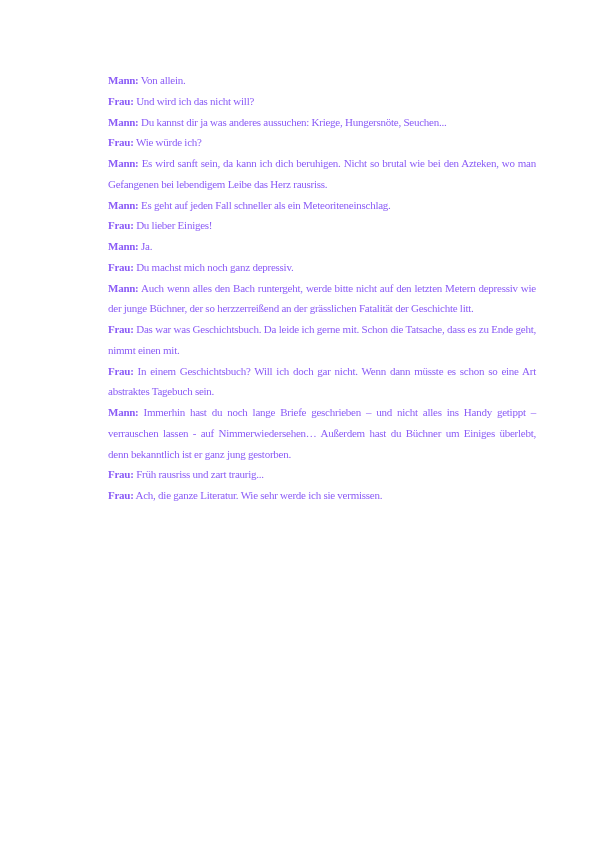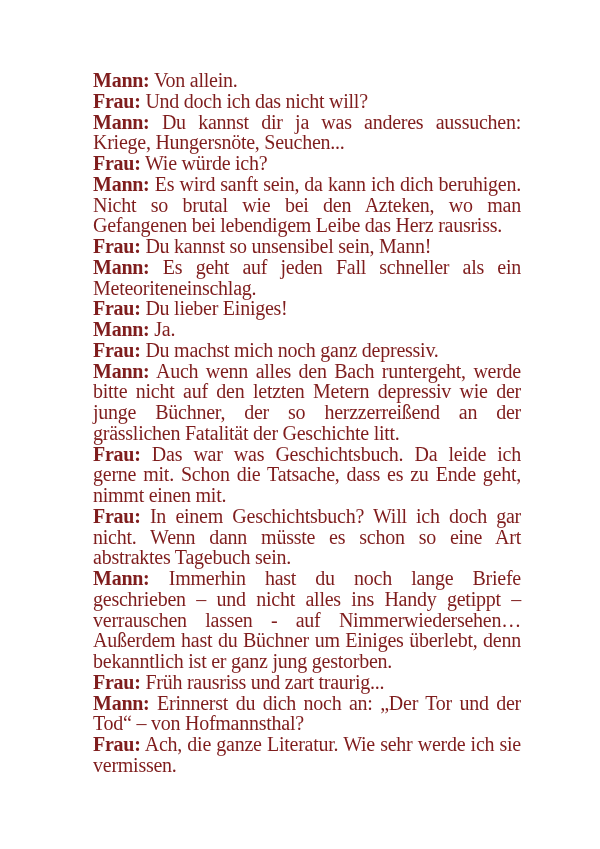--- a/index.html
+++ b/index.html
@@ -10,55 +10,53 @@
   .page {
     position: relative;
     width: 600px;
     height: 849px;
     background: #ffffff;
     overflow: hidden;
     font-family: "Liberation Serif", serif;
   }
   .text-block {
     position: absolute;
-    left: 93px;
+    left: 108px;
     top: 70px;
     width: 428px;
-    font-size: 20px;
+    font-size: 11px;
     line-height: 20.75px;
     letter-spacing: -0.25px;
-    color: #7f1d1d;
+    color: #8b5cf6;
     text-align: justify;
   }
   .text-block p {
     margin: 0;
     padding: 0;
   }
   .speaker {
     font-weight: bold;
   }
 </style>
 </head>
 <body>
 
 <div class="page">
   <div class="text-block">
 
     <p><b class="speaker">Mann:</b> <span>Von allein.</span></p>
-    <p><b class="speaker">Frau:</b> <span>Und doch ich das nicht will?</span></p>
+    <p><b class="speaker">Frau:</b> <span>Und wird ich das nicht will?</span></p>
     <p><b class="speaker">Mann:</b> <span>Du kannst dir ja was anderes aussuchen: Kriege, Hungersnöte, Seuchen...</span></p>
     <p><b class="speaker">Frau:</b> <span>Wie würde ich?</span></p>
     <p><b class="speaker">Mann:</b> <span>Es wird sanft sein, da kann ich dich beruhigen. Nicht so brutal wie bei den Azteken, wo man Gefangenen bei lebendigem Leibe das Herz rausriss.</span></p>
-    <p><b class="speaker">Frau:</b> <span>Du kannst so unsensibel sein, Mann!</span></p>
     <p><b class="speaker">Mann:</b> <span>Es geht auf jeden Fall schneller als ein Meteoriteneinschlag.</span></p>
     <p><b class="speaker">Frau:</b> <span>Du lieber Einiges!</span></p>
     <p><b class="speaker">Mann:</b> <span>Ja.</span></p>
     <p><b class="speaker">Frau:</b> <span>Du machst mich noch ganz depressiv.</span></p>
     <p><b class="speaker">Mann:</b> <span>Auch wenn alles den Bach runtergeht, werde bitte nicht auf den letzten Metern depressiv wie der junge Büchner, der so herzzerreißend an der grässlichen Fatalität der Geschichte litt.</span></p>
     <p><b class="speaker">Frau:</b> <span>Das war was Geschichtsbuch. Da leide ich gerne mit. Schon die Tatsache, dass es zu Ende geht, nimmt einen mit.</span></p>
     <p><b class="speaker">Frau:</b> <span>In einem Geschichtsbuch? Will ich doch gar nicht. Wenn dann müsste es schon so eine Art abstraktes Tagebuch sein.</span></p>
     <p><b class="speaker">Mann:</b> <span>Immerhin hast du noch lange Briefe geschrieben – und nicht alles ins Handy getippt – verrauschen lassen - auf Nimmerwiedersehen… Außerdem hast du Büchner um Einiges überlebt, denn bekanntlich ist er ganz jung gestorben.</span></p>
     <p><b class="speaker">Frau:</b> <span>Früh rausriss und zart traurig...</span></p>
-    <p><b class="speaker">Mann:</b> <span>Erinnerst du dich noch an: „Der Tor und der Tod“ – von Hofmannsthal?</span></p>
     <p><b class="speaker">Frau:</b> <span>Ach, die ganze Literatur. Wie sehr werde ich sie vermissen.</span></p>
 
   </div>
 </div>
 
 </body></html>

